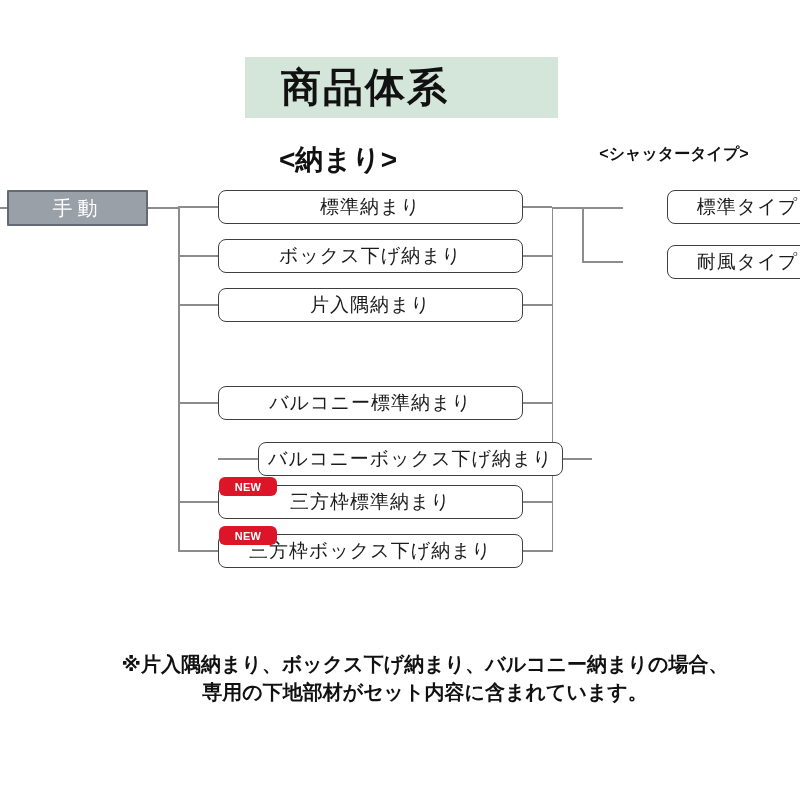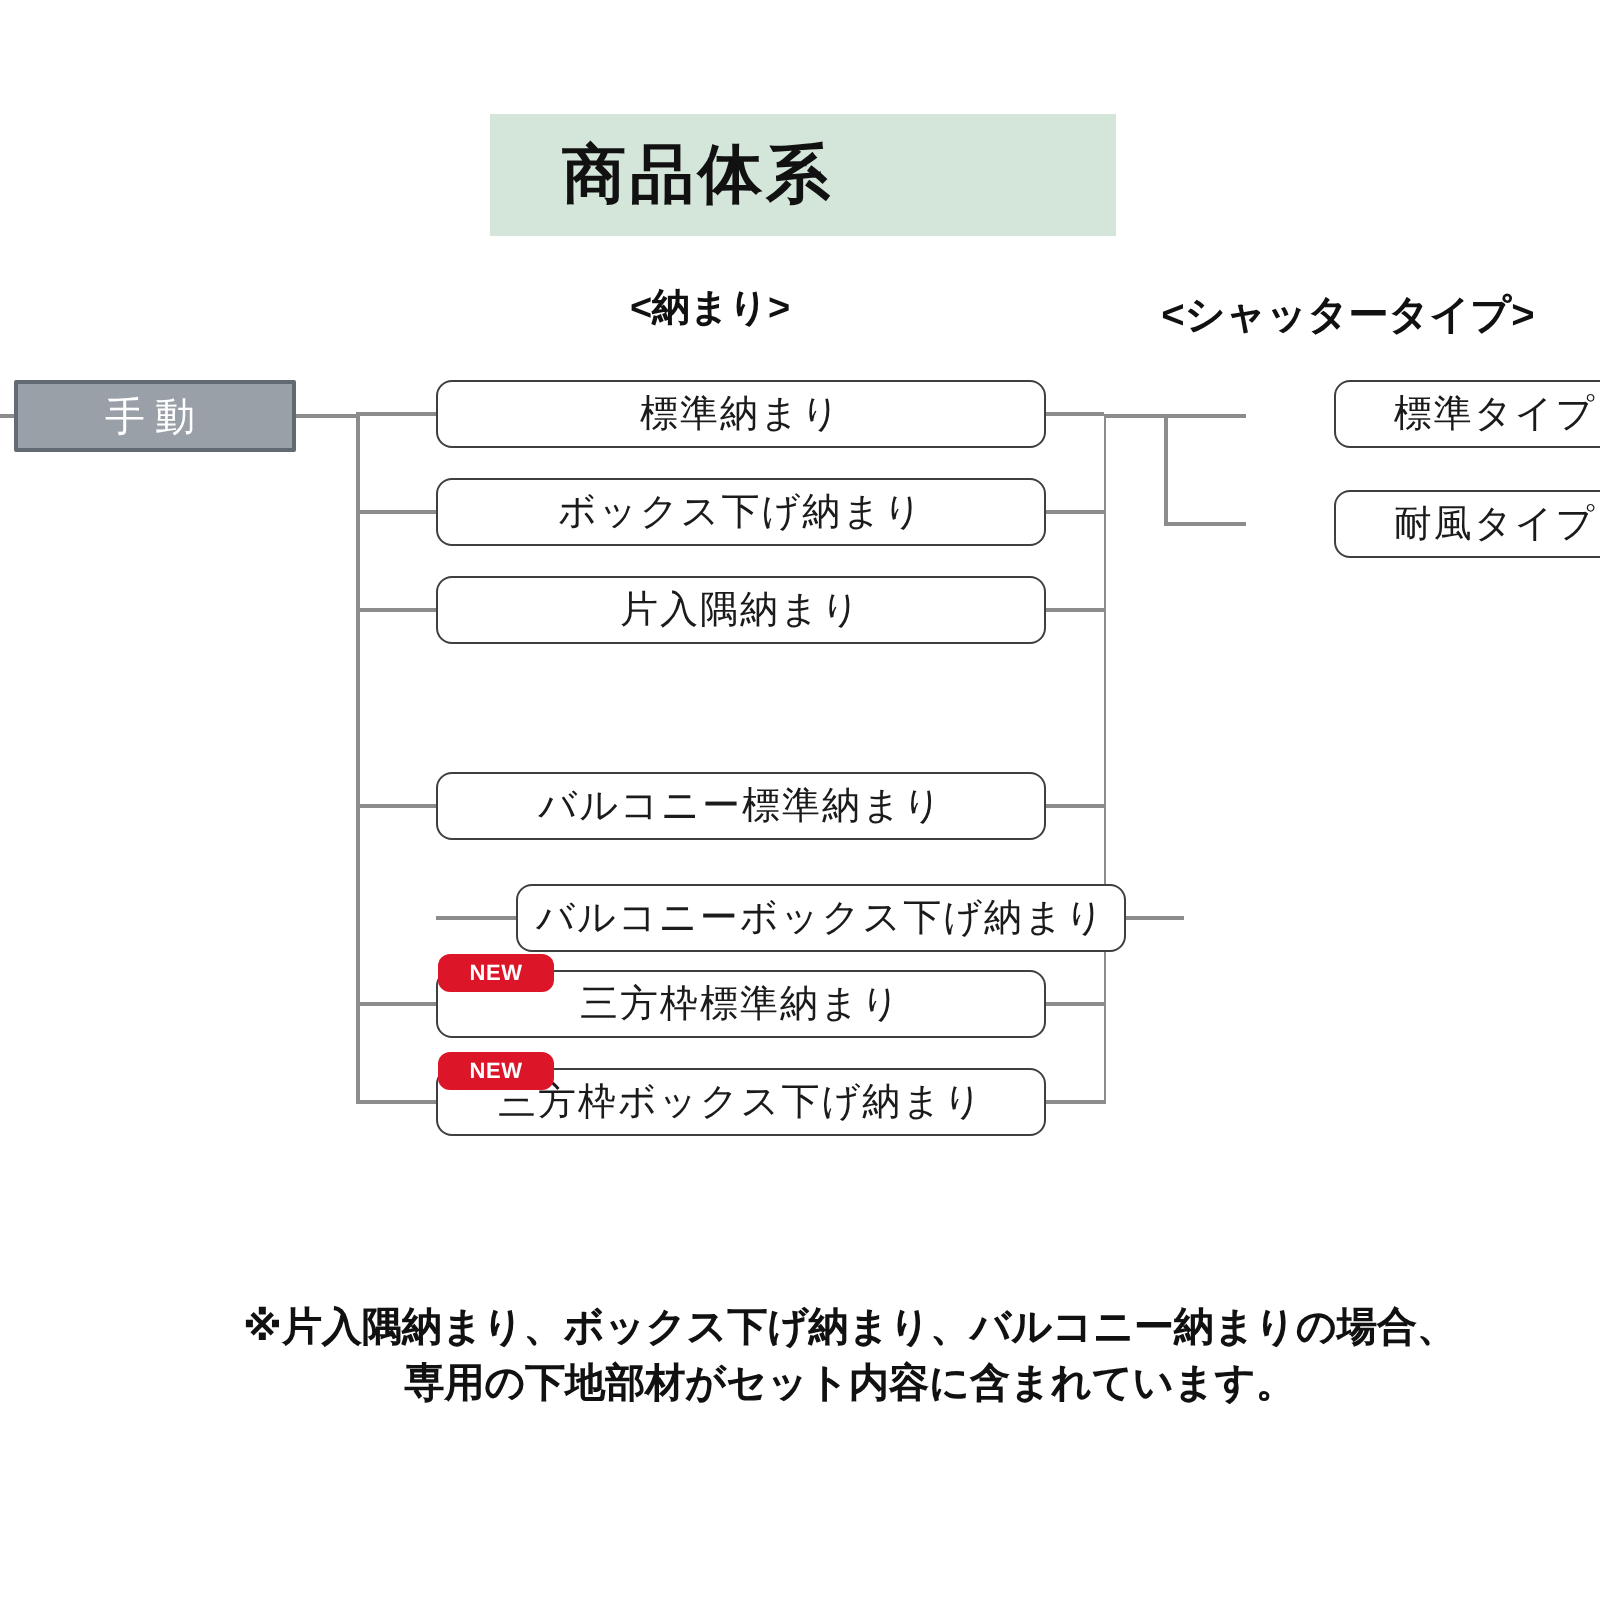--- a/index.html
+++ b/index.html
@@ -16,36 +16,36 @@
   .title-block {
     position: absolute;
     left: 245px; top: 57px;
     width: 313px; height: 61px;
     background: #d4e6d9;
     box-sizing: border-box;
     display: flex; align-items: center;
     padding-left: 36px;
   }
   .title-text {
-    font-size: 32px;
+    font-size: 40px;
     font-weight: bold;
     color: #111111;
     letter-spacing: 2px;
   }
 
   
   .heading {
     position: absolute;
     font-weight: bold;
     color: #111111;
     text-align: center;
     white-space: nowrap;
   }
-  .heading-osamari { left: 255px; top: 141px; width: 200px; font-size: 19px; }
-  .heading-shutter { left: 564px; top: 144px; width: 220px; font-size: 20px; }
+  .heading-osamari { left: 238px; top: 141px; width: 200px; font-size: 28px; }
+  .heading-shutter { left: 564px; top: 144px; width: 220px; font-size: 16px; }
 
   
   .root-box {
     position: absolute;
     left: 7px; top: 190px;
     width: 141px; height: 36px;
     box-sizing: border-box;
     background: #99a0a8;
     border: 2px solid #636a73;
     border-radius: 1px;

